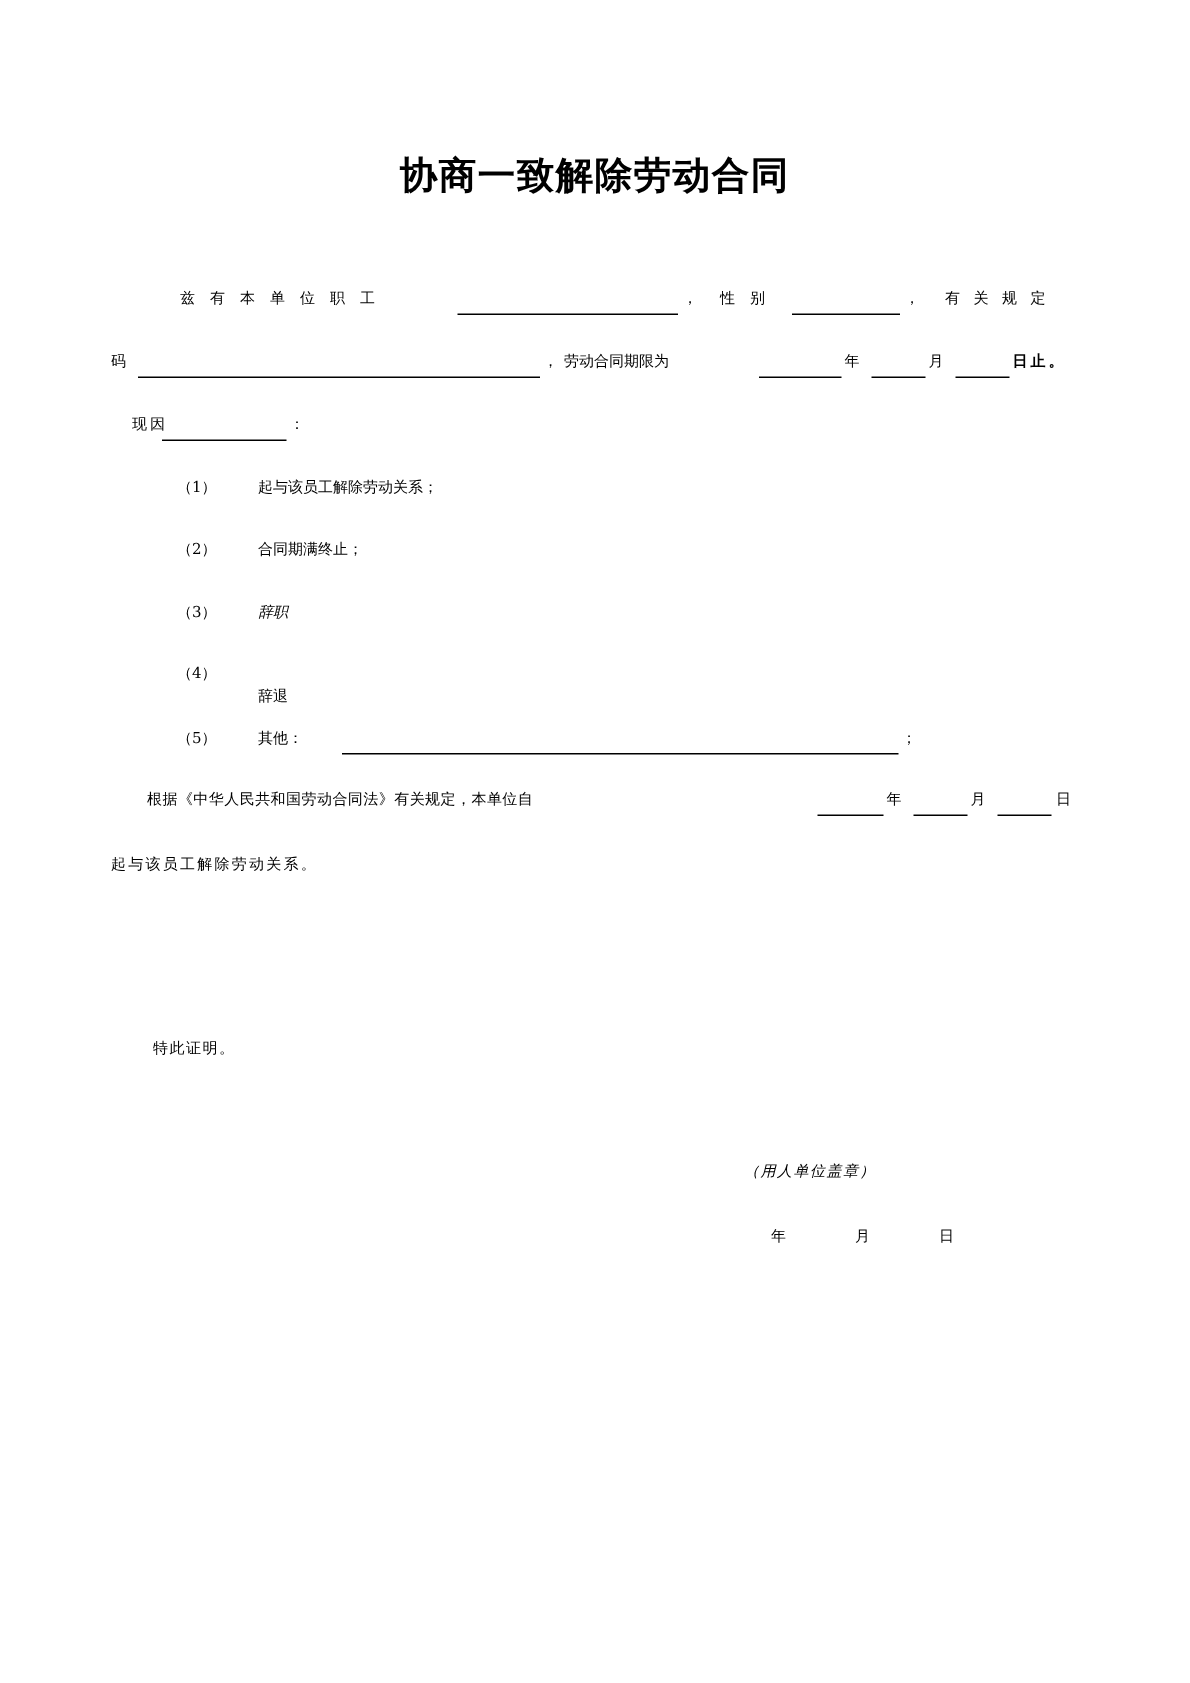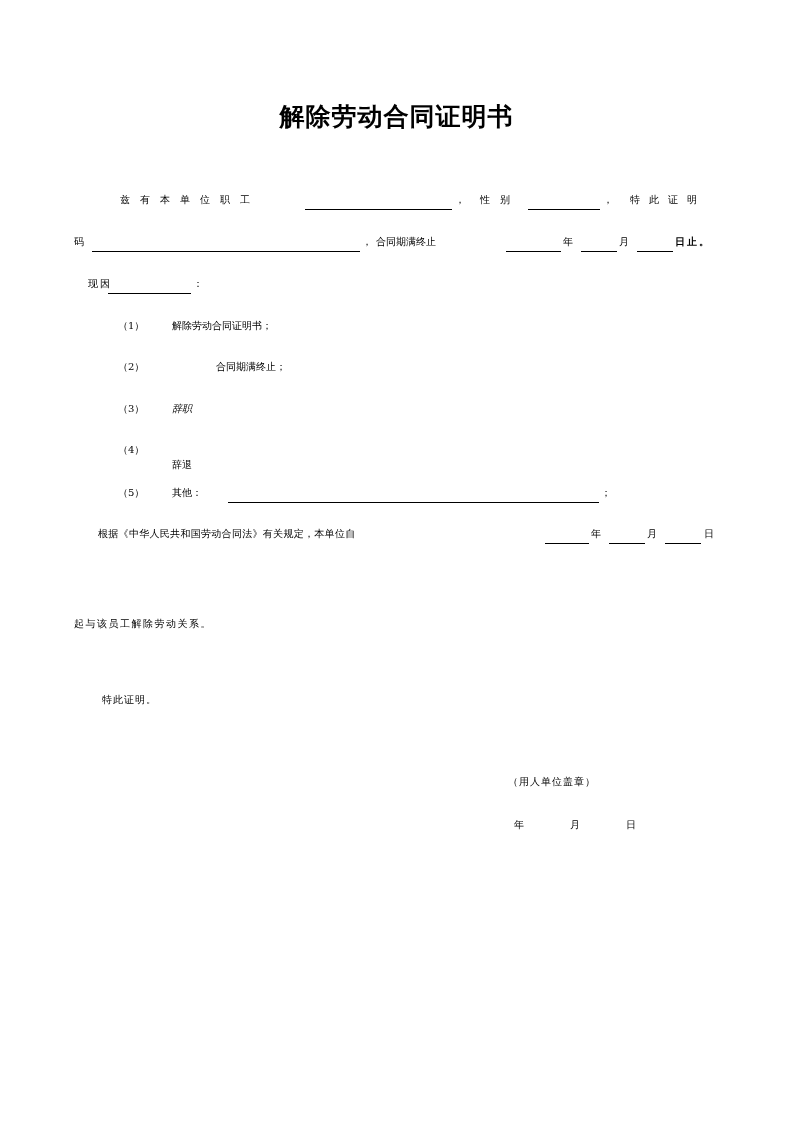--- a/index.html
+++ b/index.html
@@ -31,51 +31,51 @@
     .blank {
       position: absolute;
       height: 0;
       border-bottom: 1px solid #000000;
     }
     .spaced { letter-spacing: 10px; }
   </style>
 </head>
 <body>
 
-<div class="abs title">解除劳动合同证明书</div>
+<div class="abs title">协商一致解除劳动合同</div>
 
 <div class="abs line spaced" style="left:120px; top:190px;">兹有本单位职工</div>
 <div class="blank" style="left:305px; width:147px; top:209px;"></div>
 <div class="abs line" style="left:455px; top:190px;">，</div>
 <div class="abs line spaced" style="left:480px; top:190px;">性别</div>
 <div class="blank" style="left:528px; width:72px; top:209px;"></div>
 <div class="abs line" style="left:603px; top:190px;">，</div>
-<div class="abs line" style="left:630px; top:190px; letter-spacing:9px;">特此证明</div>
+<div class="abs line" style="left:630px; top:190px; letter-spacing:9px;">有关规定</div>
 
 <div class="abs line" style="left:74px; top:232px;">码</div>
 <div class="blank" style="left:92px; width:268px; top:251px;"></div>
 <div class="abs line" style="left:362px; top:232px;">，</div>
-<div class="abs line" style="left:376px; top:232px;">合同期满终止</div>
+<div class="abs line" style="left:376px; top:232px;">劳动合同期限为</div>
 <div class="blank" style="left:506px; width:55px; top:251px;"></div>
 <div class="abs line" style="left:563px; top:232px;">年</div>
 <div class="blank" style="left:581px; width:36px; top:251px;"></div>
 <div class="abs line" style="left:619px; top:232px;">月</div>
 <div class="blank" style="left:637px; width:36px; top:251px;"></div>
 <div class="abs line" style="left:675px; top:232px; letter-spacing:2px;font-weight:bold;">日止。</div>
 
 <div class="abs line" style="left:88px; top:274px; letter-spacing:2px;">现因</div>
 <div class="blank" style="left:108px; width:83px; top:293px;"></div>
 <div class="abs line" style="left:193px; top:274px;">：</div>
 
 <div>
   <div class="abs line" style="left:118px; top:316px;">（1）</div>
-  <div class="abs line" style="left:172px; top:316px;">解除劳动合同证明书；</div>
+  <div class="abs line" style="left:172px; top:316px;">起与该员工解除劳动关系；</div>
 
   <div class="abs line" style="left:118px; top:357px;">（2）</div>
-  <div class="abs line" style="left:172px; top:357px;margin-left:44px;">合同期满终止；</div>
+  <div class="abs line" style="left:172px; top:357px;">合同期满终止；</div>
 
   <div class="abs line" style="left:118px; top:399px;">（3）</div>
   <div class="abs line" style="left:172px; top:399px;font-style:italic;">辞职</div>
 
   <div class="abs line" style="left:118px; top:440px;">（4）</div>
   <div class="abs line" style="left:172px; top:455px;">辞退</div>
 
   <div class="abs line" style="left:118px; top:483px;">（5）</div>
   <div class="abs line" style="left:172px; top:483px;">其他：</div>
   <div class="blank" style="left:228px; width:371px; top:502px;"></div>
@@ -83,20 +83,20 @@
 </div>
 
 <div class="abs line" style="left:98px; top:524px; letter-spacing:0.3px;text-align:center;">根据《中华人民共和国劳动合同法》有关规定，本单位自</div>
 <div class="blank" style="left:545px; width:44px; top:543px;"></div>
 <div class="abs line" style="left:591px; top:524px;">年</div>
 <div class="blank" style="left:609px; width:36px; top:543px;"></div>
 <div class="abs line" style="left:647px; top:524px;">月</div>
 <div class="blank" style="left:665px; width:36px; top:543px;"></div>
 <div class="abs line" style="left:704px; top:524px;">日</div>
 
-<div class="abs line" style="left:74px; top:567px; letter-spacing:1.5px;margin-top:47px;">起与该员工解除劳动关系。</div>
+<div class="abs line" style="left:74px; top:567px; letter-spacing:1.5px;">起与该员工解除劳动关系。</div>
 
 <div class="abs line" style="left:102px; top:690px; letter-spacing:1px;text-align:right;">特此证明。</div>
 
-<div class="abs line" style="left:508px; top:772px; letter-spacing:1px;">（用人单位盖章）</div>
+<div class="abs line" style="left:496px; top:772px; letter-spacing:1px;font-style:italic;">（用人单位盖章）</div>
 <div class="abs line" style="left:514px; top:815px;">年</div>
 <div class="abs line" style="left:570px; top:815px;">月</div>
 <div class="abs line" style="left:626px; top:815px;">日</div>
 
 </body></html>

